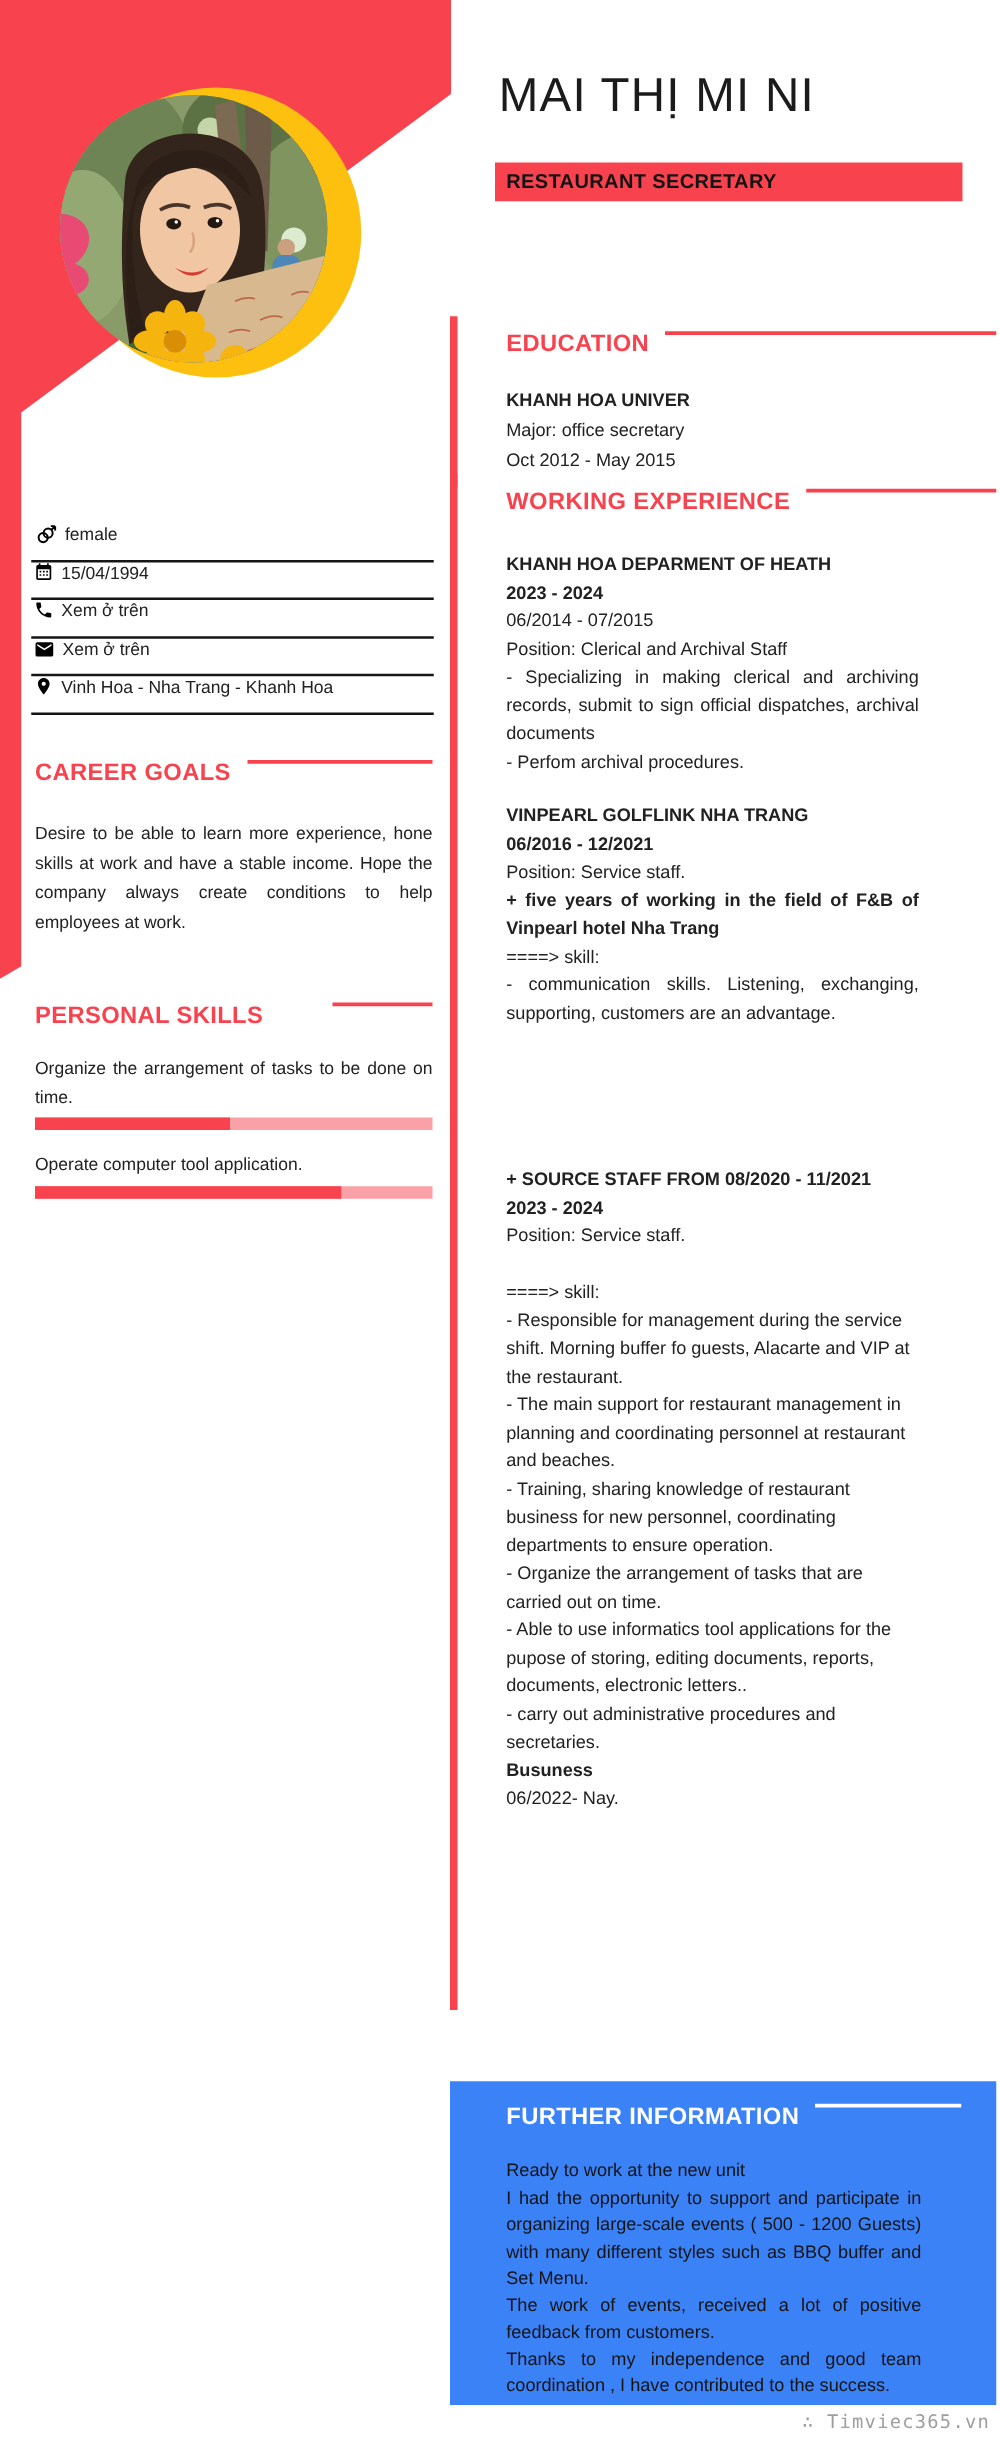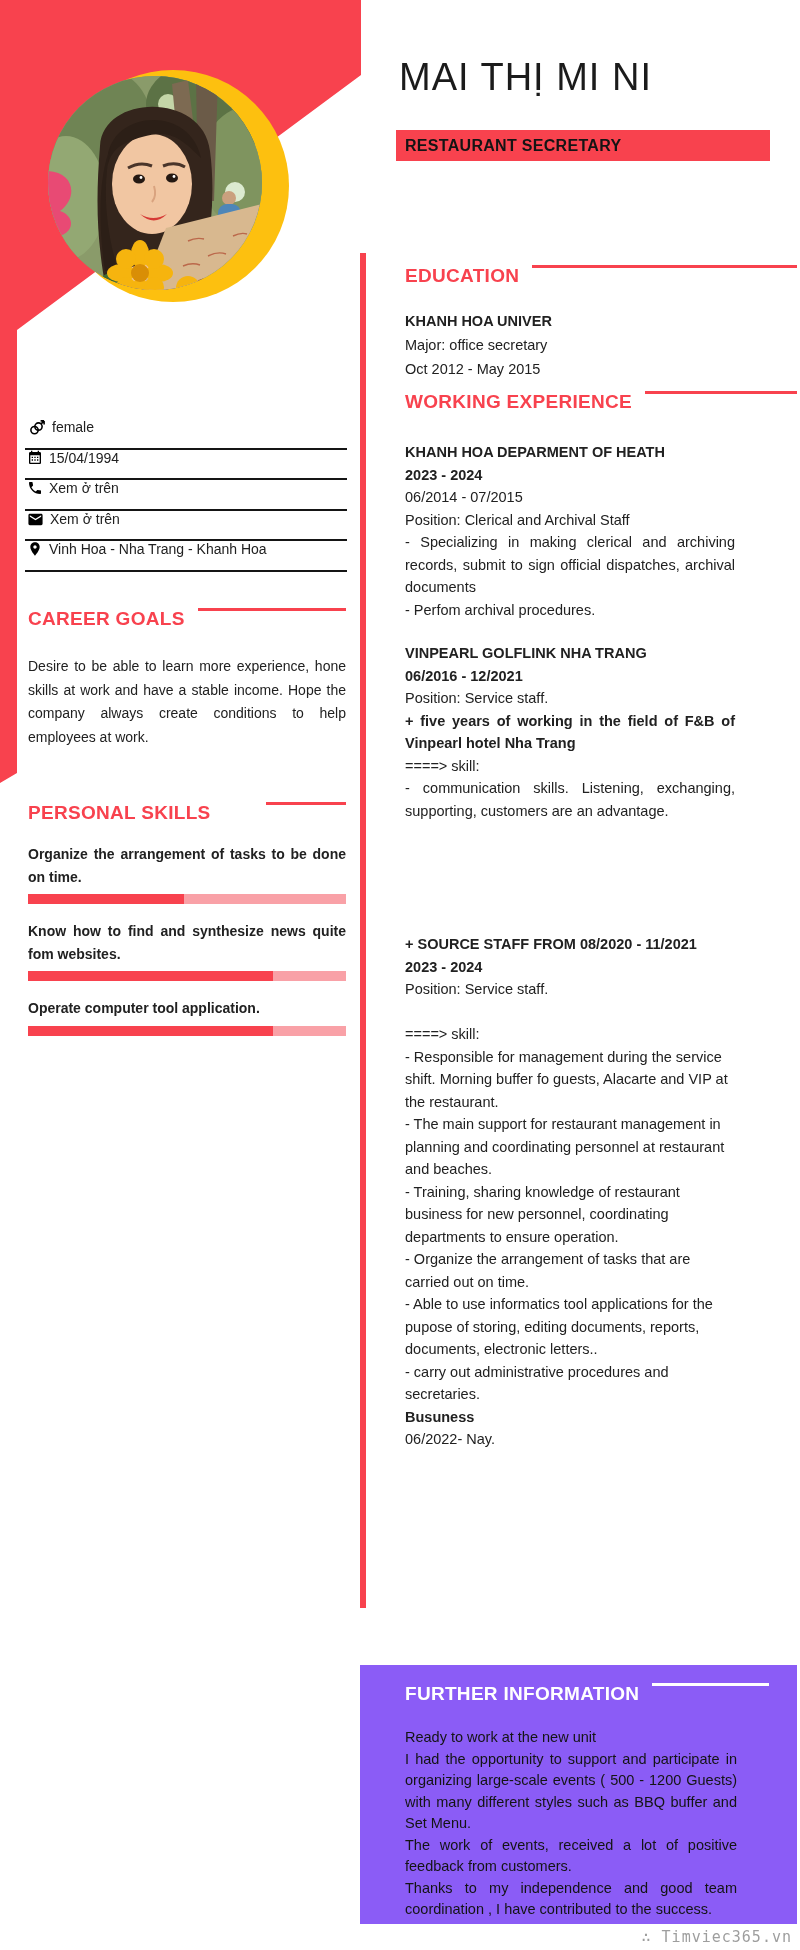--- a/index.html
+++ b/index.html
@@ -23,39 +23,39 @@
   .info{position:absolute;left:25px;top:419px;width:322px;}
   .info-row{display:flex;align-items:flex-start;height:28.5px;border-bottom:2px solid #151515;font-size:14px;padding-left:2px;}
   .info-row .ic{display:inline-flex;margin-right:6px;flex:0 0 auto;}
   .sec-head{display:flex;align-items:flex-start;font-weight:700;color:#f8424e;letter-spacing:.3px;font-size:19px;}
   .sec-head .hline{flex:1;height:3px;background:#f8424e;margin-left:13px;}
   .career-head{position:absolute;left:28px;top:608px;width:318px;}
   .career-body{position:absolute;left:28px;top:655px;width:318px;font-size:14px;line-height:23.5px;text-align:justify;}
   .skills-head{position:absolute;left:28px;top:802px;width:318px;gap:42px;}
   .skills{position:absolute;left:28px;top:843px;width:318px;}
   .skill{margin-bottom:16px;}
-  .skill .txt{font-size:14px;line-height:22.5px;text-align:justify;font-weight:bold;}
+  .skill .txt{font-size:14px;line-height:22.5px;text-align:justify;}
   .skill .bar{height:10px;background:#f9a1a7;margin-top:6px;}
   .skill .fill{height:100%;background:#f8424e;}
   
   .sec{position:absolute;left:360px;width:437px;box-sizing:border-box;border-left:6px solid #f8424e;padding-left:39px;padding-top:12px;}
   .sec-edu{top:253px;height:137px;}
   .sec-exp{top:379px;height:1229px;}
   .edu-content{margin-top:22px;font-size:14.5px;line-height:24px;width:330px;}
   .b{font-weight:700;}
   .job{font-size:14.5px;line-height:22.5px;width:330px;}
   .job p{margin:0;}
   .job p.j{text-align:justify;}
   .job-1{margin-top:28px;}
   .job-2{margin-top:21px;}
   .job-3{margin-top:111px;}
   .gap-line{height:22.5px;}
   .biz{margin-top:20px;}
   
-  .further{position:absolute;left:360px;top:1665px;width:437px;height:259px;background:#8b5cf6;box-sizing:border-box;
+  .further{position:absolute;left:360px;top:1665px;width:437px;height:259px;background:#3b82f6;box-sizing:border-box;
     padding:18px 28px 0 45px;color:#141414;}
   .further .sec-head{color:#ffffff;}
   .further .sec-head .hline{background:#ffffff;}
   .further-body{margin-top:22px;font-size:14.5px;line-height:21.5px;text-align:justify;width:332px;}
   .further-body p{margin:0;}
   .watermark{position:absolute;top:1928px;right:8px;font-family:"DejaVu Sans Mono","Liberation Mono",monospace;
     font-size:15px;color:#9e9e9e;letter-spacing:1px;}
   .ic svg{display:block;}
 </style>
 </head>
@@ -178,26 +178,20 @@
   <span class="hline"></span>
 </div>
 <div class="skills">
   <div class="skill">
     <div class="txt">Organize the arrangement of tasks to be done on time.</div>
     <div class="bar">
         <div class="fill" style="width: 49%;"></div>
       </div>
   </div>
   <div class="skill">
-    <div class="txt">Know how to find and synthesize news quite fom websites.</div>
-    <div class="bar">
-        <div class="fill" style="width: 77%;"></div>
-      </div>
-  </div>
-  <div class="skill">
     <div class="txt">Operate computer tool application.</div>
     <div class="bar">
         <div class="fill" style="width: 77%;"></div>
       </div>
   </div>
 </div>
 
 <div class="sec sec-edu">
   <div class="sec-head">
     <span>EDUCATION</span>

